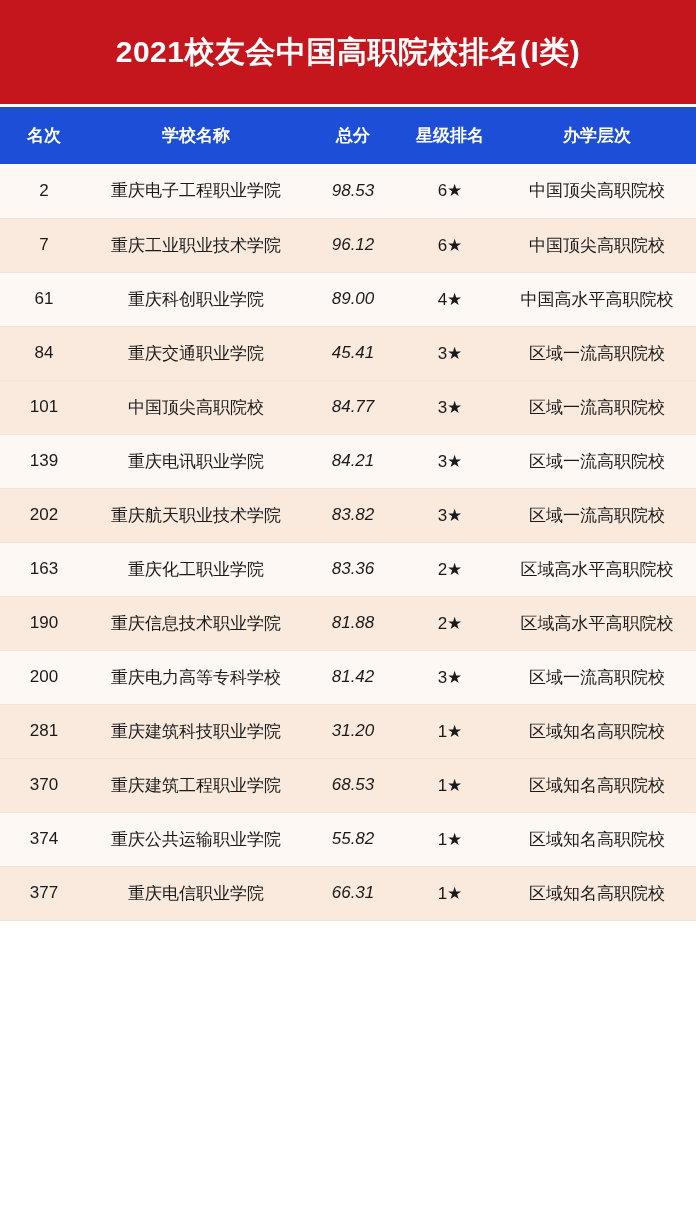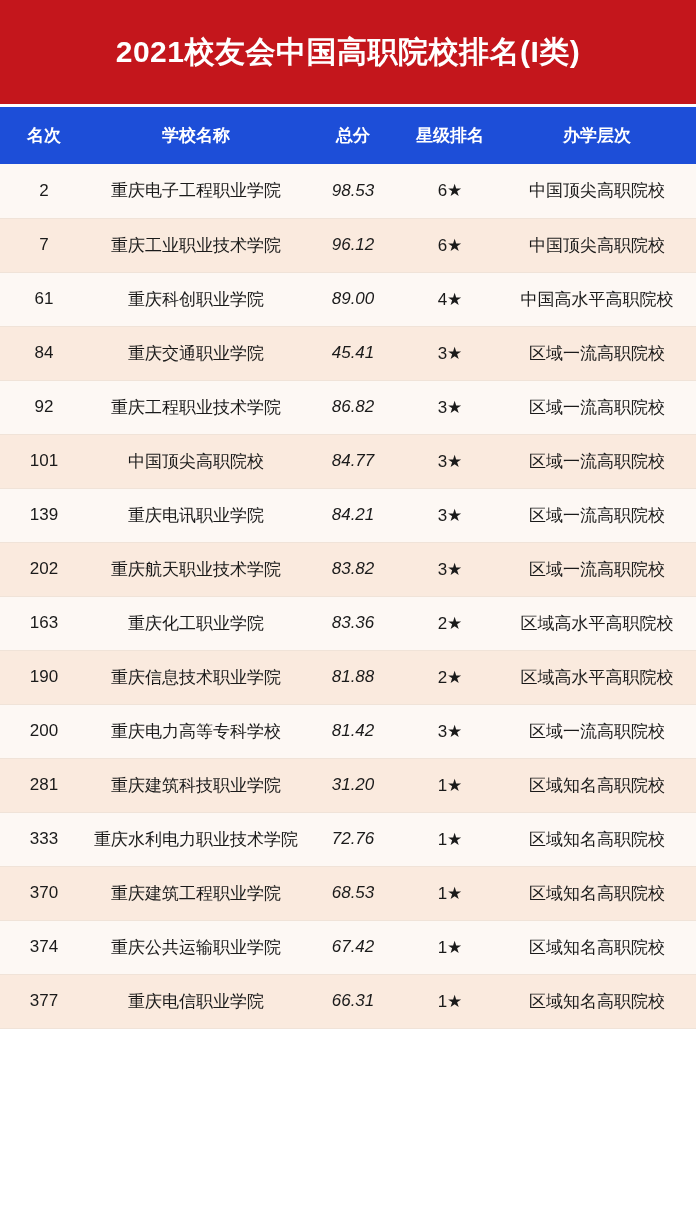--- a/index.html
+++ b/index.html
@@ -132,27 +132,20 @@
           <td class="col-star">4★</td>
           <td class="col-level">中国高水平高职院校</td>
         </tr>
         <tr class="row-even">
           <td class="col-rank">84</td>
           <td class="col-name">重庆交通职业学院</td>
           <td class="col-score">45.41</td>
           <td class="col-star">3★</td>
           <td class="col-level">区域一流高职院校</td>
         </tr>
-        <tr class="row-odd">
-          <td class="col-rank">92</td>
-          <td class="col-name">重庆工程职业技术学院</td>
-          <td class="col-score">86.82</td>
-          <td class="col-star">3★</td>
-          <td class="col-level">区域一流高职院校</td>
-        </tr>
         <tr class="row-even">
           <td class="col-rank">101</td>
           <td class="col-name">中国顶尖高职院校</td>
           <td class="col-score">84.77</td>
           <td class="col-star">3★</td>
           <td class="col-level">区域一流高职院校</td>
         </tr>
         <tr class="row-odd">
           <td class="col-rank">139</td>
           <td class="col-name">重庆电讯职业学院</td>
@@ -188,38 +181,31 @@
           <td class="col-star">3★</td>
           <td class="col-level">区域一流高职院校</td>
         </tr>
         <tr class="row-even">
           <td class="col-rank">281</td>
           <td class="col-name">重庆建筑科技职业学院</td>
           <td class="col-score">31.20</td>
           <td class="col-star">1★</td>
           <td class="col-level">区域知名高职院校</td>
         </tr>
-        <tr class="row-odd">
-          <td class="col-rank">333</td>
-          <td class="col-name">重庆水利电力职业技术学院</td>
-          <td class="col-score">72.76</td>
-          <td class="col-star">1★</td>
-          <td class="col-level">区域知名高职院校</td>
-        </tr>
         <tr class="row-even">
           <td class="col-rank">370</td>
           <td class="col-name">重庆建筑工程职业学院</td>
           <td class="col-score">68.53</td>
           <td class="col-star">1★</td>
           <td class="col-level">区域知名高职院校</td>
         </tr>
         <tr class="row-odd">
           <td class="col-rank">374</td>
           <td class="col-name">重庆公共运输职业学院</td>
-          <td class="col-score">67.42</td>
+          <td class="col-score">55.82</td>
           <td class="col-star">1★</td>
           <td class="col-level">区域知名高职院校</td>
         </tr>
         <tr class="row-even">
           <td class="col-rank">377</td>
           <td class="col-name">重庆电信职业学院</td>
           <td class="col-score">66.31</td>
           <td class="col-star">1★</td>
           <td class="col-level">区域知名高职院校</td>
         </tr>

